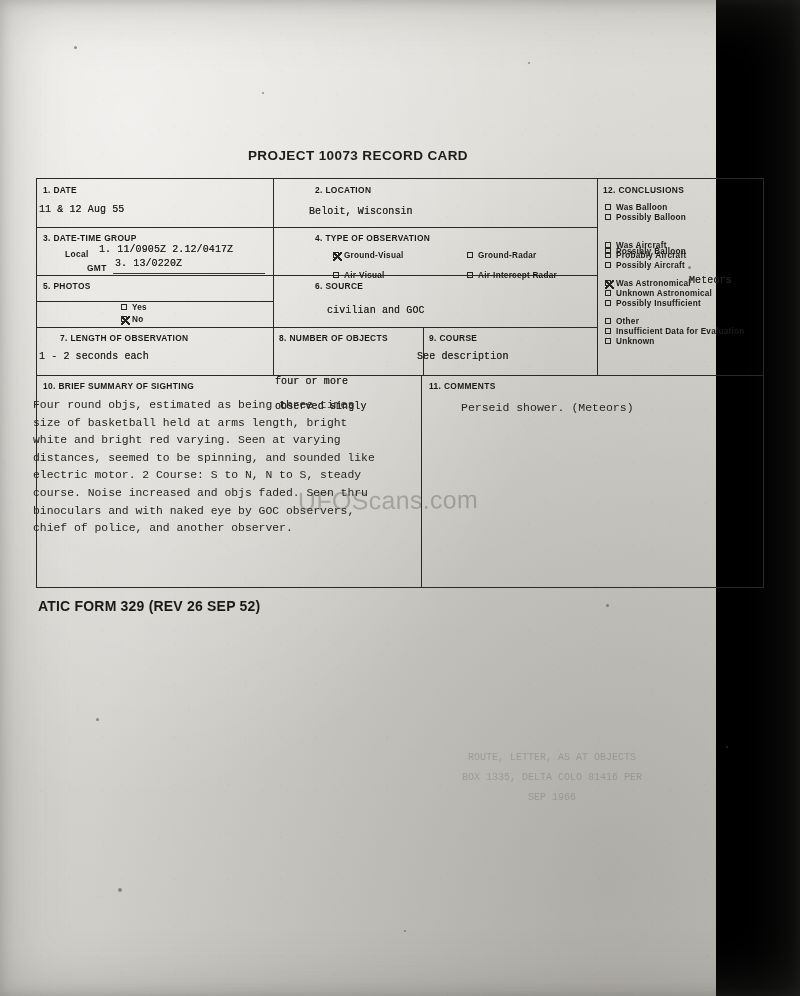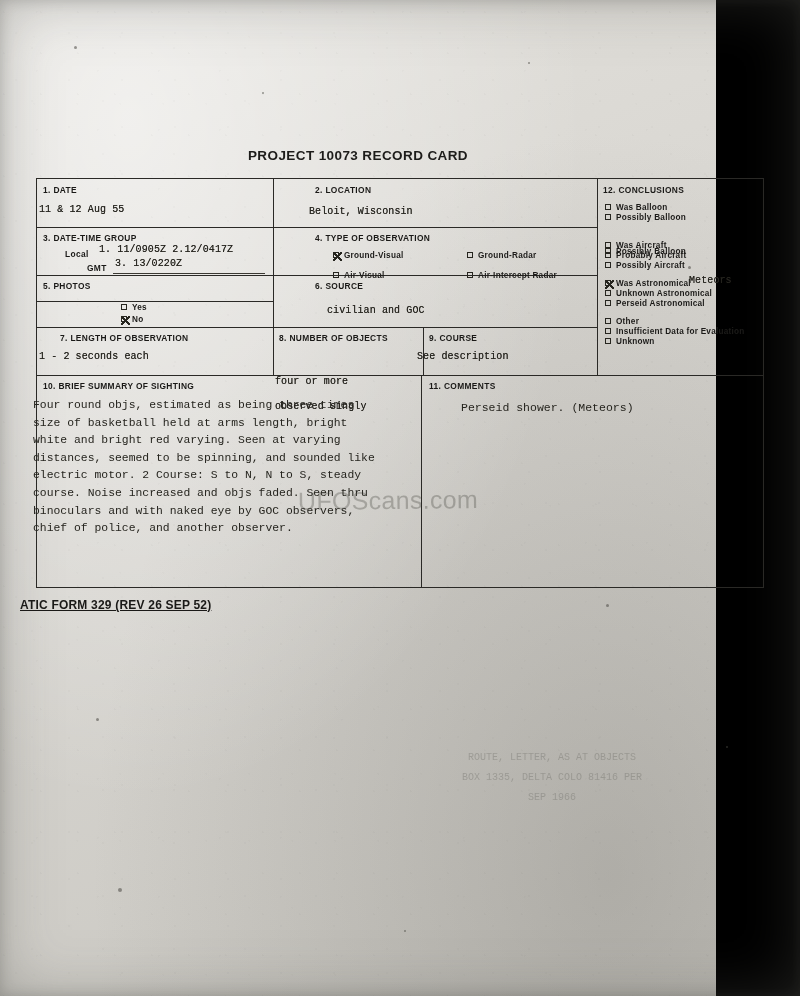--- a/index.html
+++ b/index.html
@@ -131,27 +131,26 @@
   }
   .comment {
     position: absolute;
     font-family: "Liberation Mono", monospace;
     font-size: 11.5px;
     color: #26251f;
     white-space: pre;
   }
   #form-footer {
     position: absolute;
-    left: 20px;
+    left: 38px;
     top: 598px;
-    font-size: 12px;
+    font-size: 14px;
     font-weight: bold;
     letter-spacing: .2px;
     color: #1a1917;
-    text-decoration: underline;
   }
   #watermark {
     position: absolute;
     left: 298px;
     top: 486px;
     font-size: 25px;
     color: rgba(60,58,54,.30);
     letter-spacing: .3px;
     font-family: "Liberation Sans", sans-serif;
     transform: rotate(-0.6deg);
@@ -328,21 +327,21 @@
       <span class="box"></span><span>Possibly Aircraft</span>
     </div>
 
     <div class="opt" style="left:568px;top:100px;">
       <span class="box checked"></span><span>Was Astronomical</span>
     </div>
     <div class="opt" style="left:568px;top:110px;">
       <span class="box"></span><span>Unknown Astronomical</span>
     </div>
     <div class="opt" style="left:568px;top:120px;">
-      <span class="box"></span><span>Perseid Astronomical</span>
+      <span class="box"></span><span>Possibly Insufficient</span>
     </div>
 
     <div class="opt" style="left:568px;top:138px;">
       <span class="box"></span><span>Other</span>
     </div>
     <div class="opt" style="left:568px;top:148px;">
       <span class="box"></span><span>Insufficient Data for Evaluation</span>
     </div>
     <div class="opt" style="left:568px;top:158px;">
       <span class="box"></span><span>Unknown</span>

